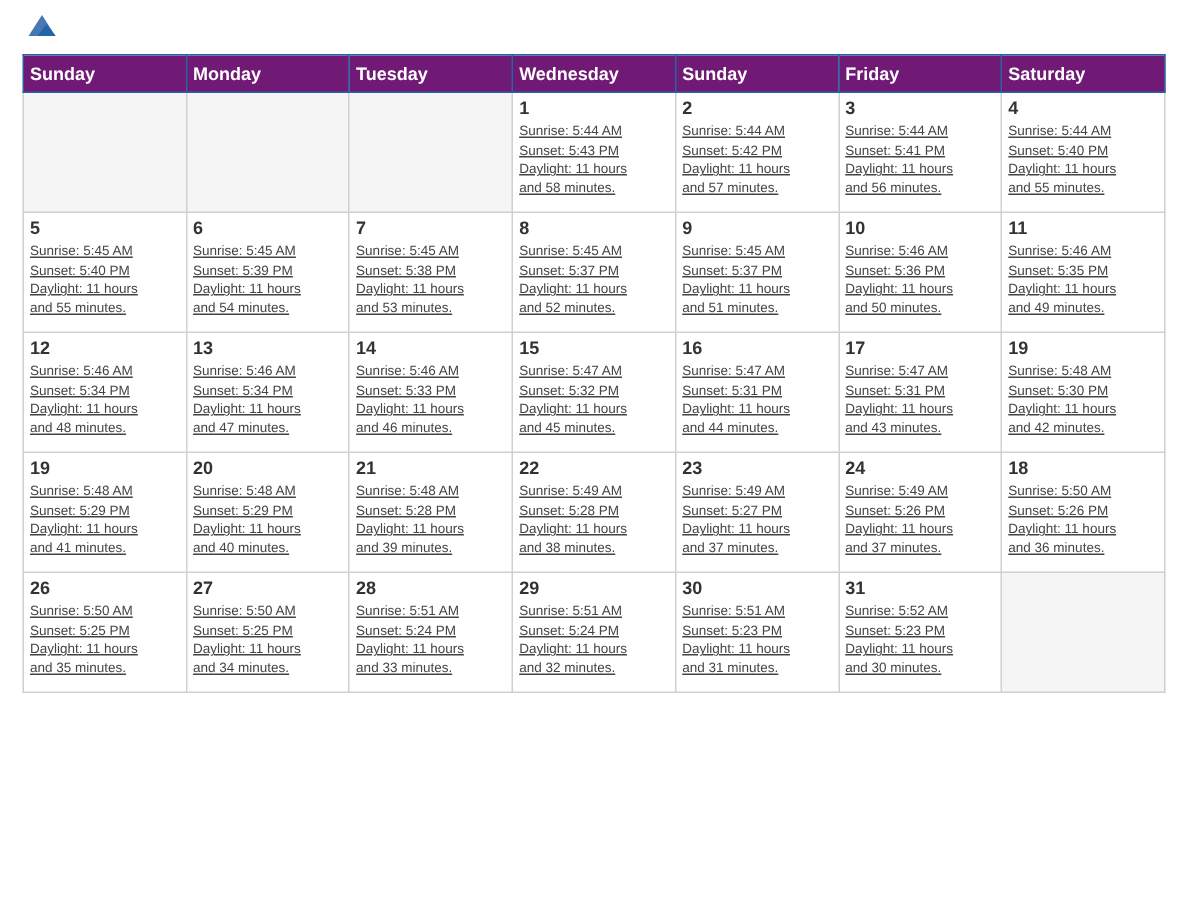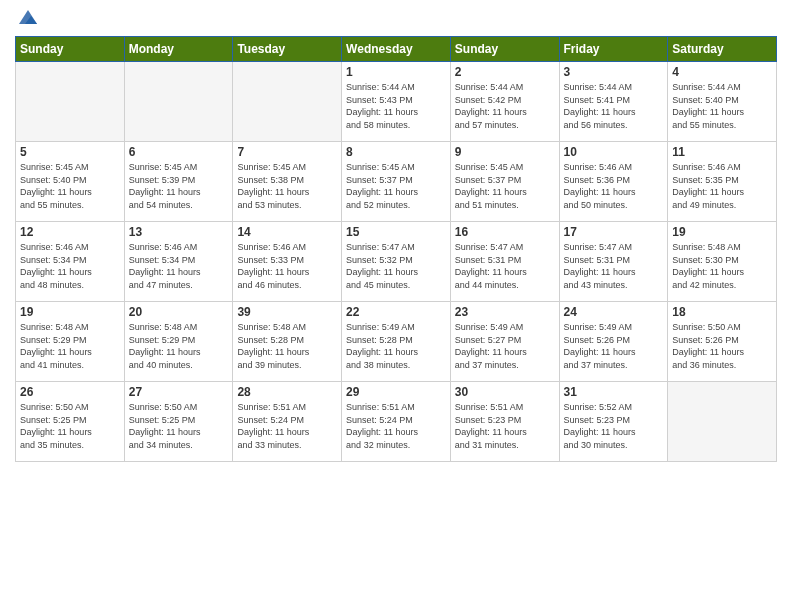--- a/index.html
+++ b/index.html
@@ -58,21 +58,21 @@
     .location {
       font-size: 13px;
       color: #555;
     }
     .calendar {
       width: 100%;
       border-collapse: collapse;
       border: 1px solid #ccc;
     }
     .calendar th {
-      background: #4d7c0f;
+      background: #701a75;
       color: #fff;
       font-size: 12px;
       font-weight: bold;
       padding: 5px 4px;
       text-align: left;
       border: 1px solid #2563a8;
     }
     .calendar td {
       width: calc(100% / 7);
       vertical-align: top;
@@ -90,20 +90,21 @@
       font-size: 12px;
       font-weight: bold;
       color: #333;
       display: block;
       margin-bottom: 2px;
     }
     .day-info {
       font-size: 9px;
       color: #444;
       line-height: 1.4;
+      text-decoration: underline;
     }
   </style>
 </head>
 <body>
 
 <div class="page">
   <div class="header">
     <div class="logo">
       <div class="logo-text">
         <span class="logo-general"></span>
@@ -277,21 +278,21 @@
 and 41 minutes.</div>
           </td>
           <td>
             <span class="day-number">20</span>
             <div class="day-info" style="white-space: pre-line;">Sunrise: 5:48 AM
 Sunset: 5:29 PM
 Daylight: 11 hours
 and 40 minutes.</div>
           </td>
           <td>
-            <span class="day-number">39</span>
+            <span class="day-number">21</span>
             <div class="day-info" style="white-space: pre-line;">Sunrise: 5:48 AM
 Sunset: 5:28 PM
 Daylight: 11 hours
 and 39 minutes.</div>
           </td>
           <td>
             <span class="day-number">22</span>
             <div class="day-info" style="white-space: pre-line;">Sunrise: 5:49 AM
 Sunset: 5:28 PM
 Daylight: 11 hours

